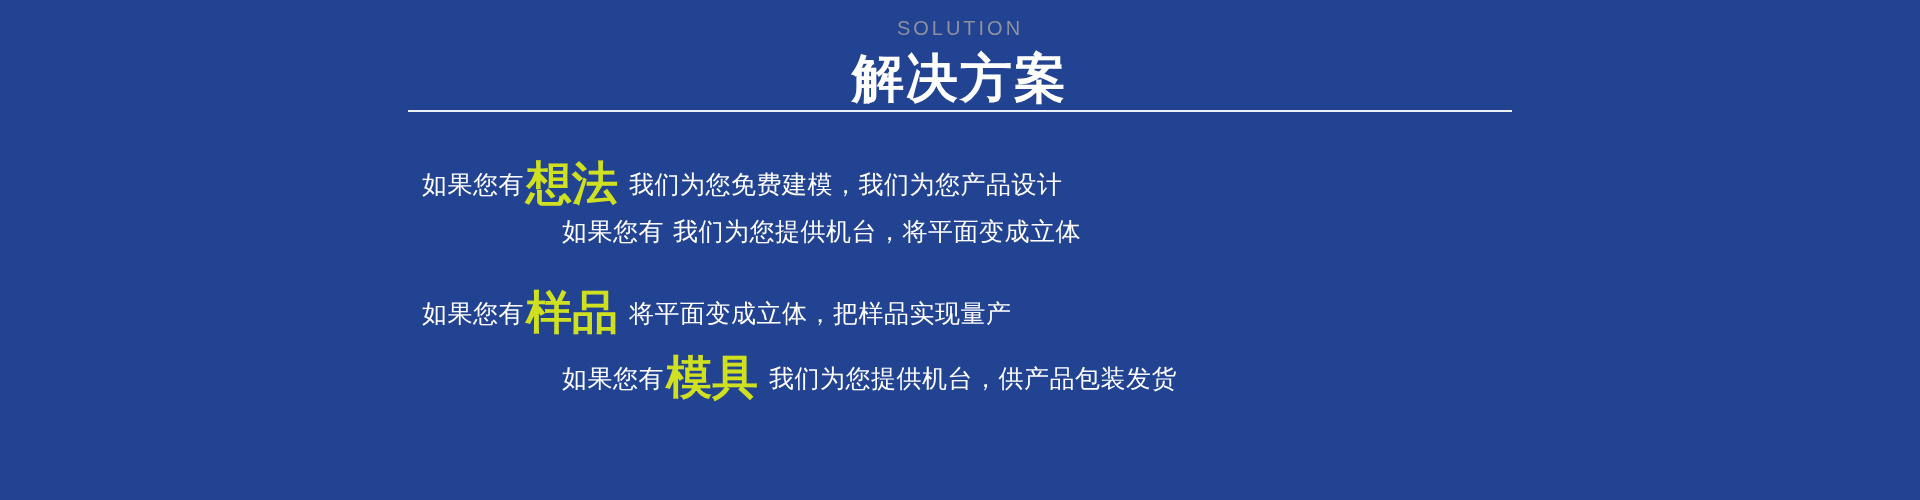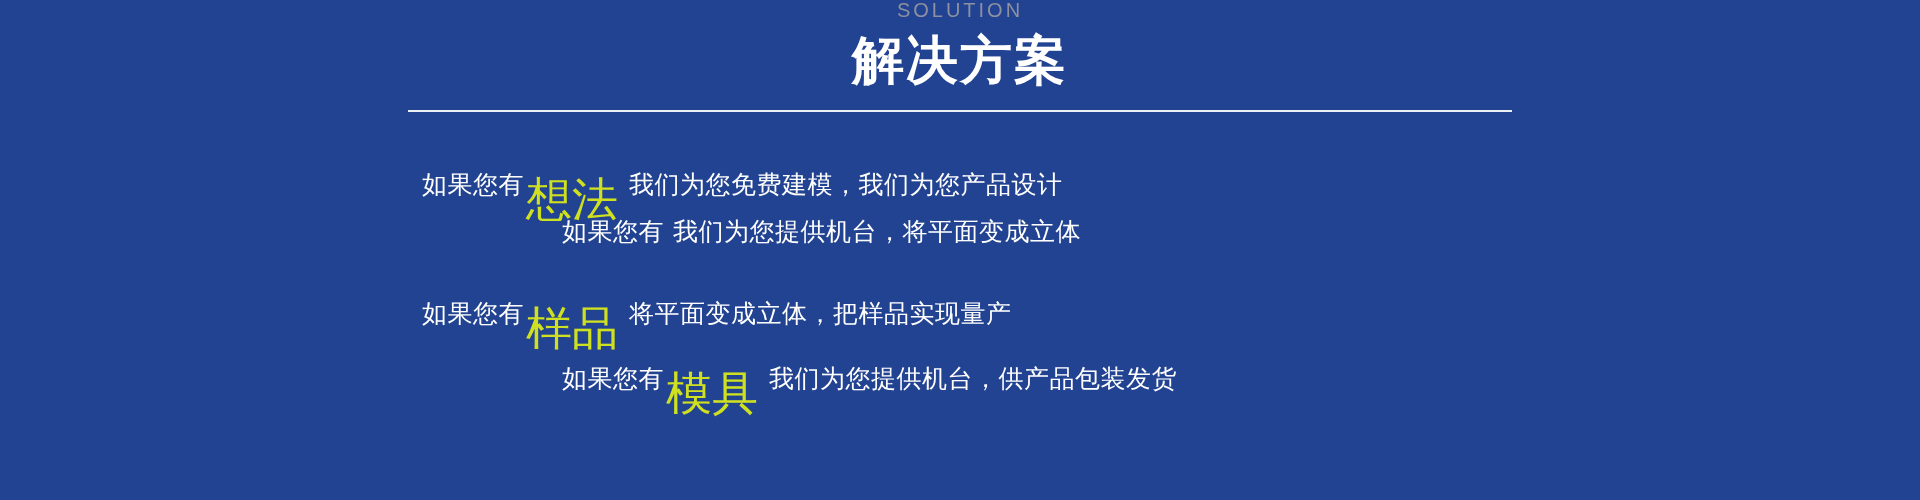--- a/index.html
+++ b/index.html
@@ -23,21 +23,21 @@
   }
 
   
   .header {
     position:absolute;
     top:0; left:0; right:0;
     text-align:center;
   }
 
   .eyebrow {
-    margin-top:0;
+    margin-top:18px;
     font-size:20px;
     letter-spacing:3px;
     color:#8c90a0;
     font-weight:400;
     line-height:1;
     text-transform:uppercase;
   }
 
   .headline {
     margin-top:12px;
@@ -89,25 +89,25 @@
   .seg.lead,
   .seg.tail {
     font-size:25px;
     font-weight:400;
     color:#ffffff;
     letter-spacing:.5px;
   }
 
   .seg.key {
     font-size:46px;
-    font-weight:normal;
+    font-weight:bold;
     color:#cfe020;
     line-height:1;
     position:relative;
-    top:22px;
+    top:6px;
     letter-spacing:0;
     padding:0 2px;
   }
 
   .seg.tail { margin-left:9px; }
 </style>
 </head>
 <body>
 
 <div class="stage">

